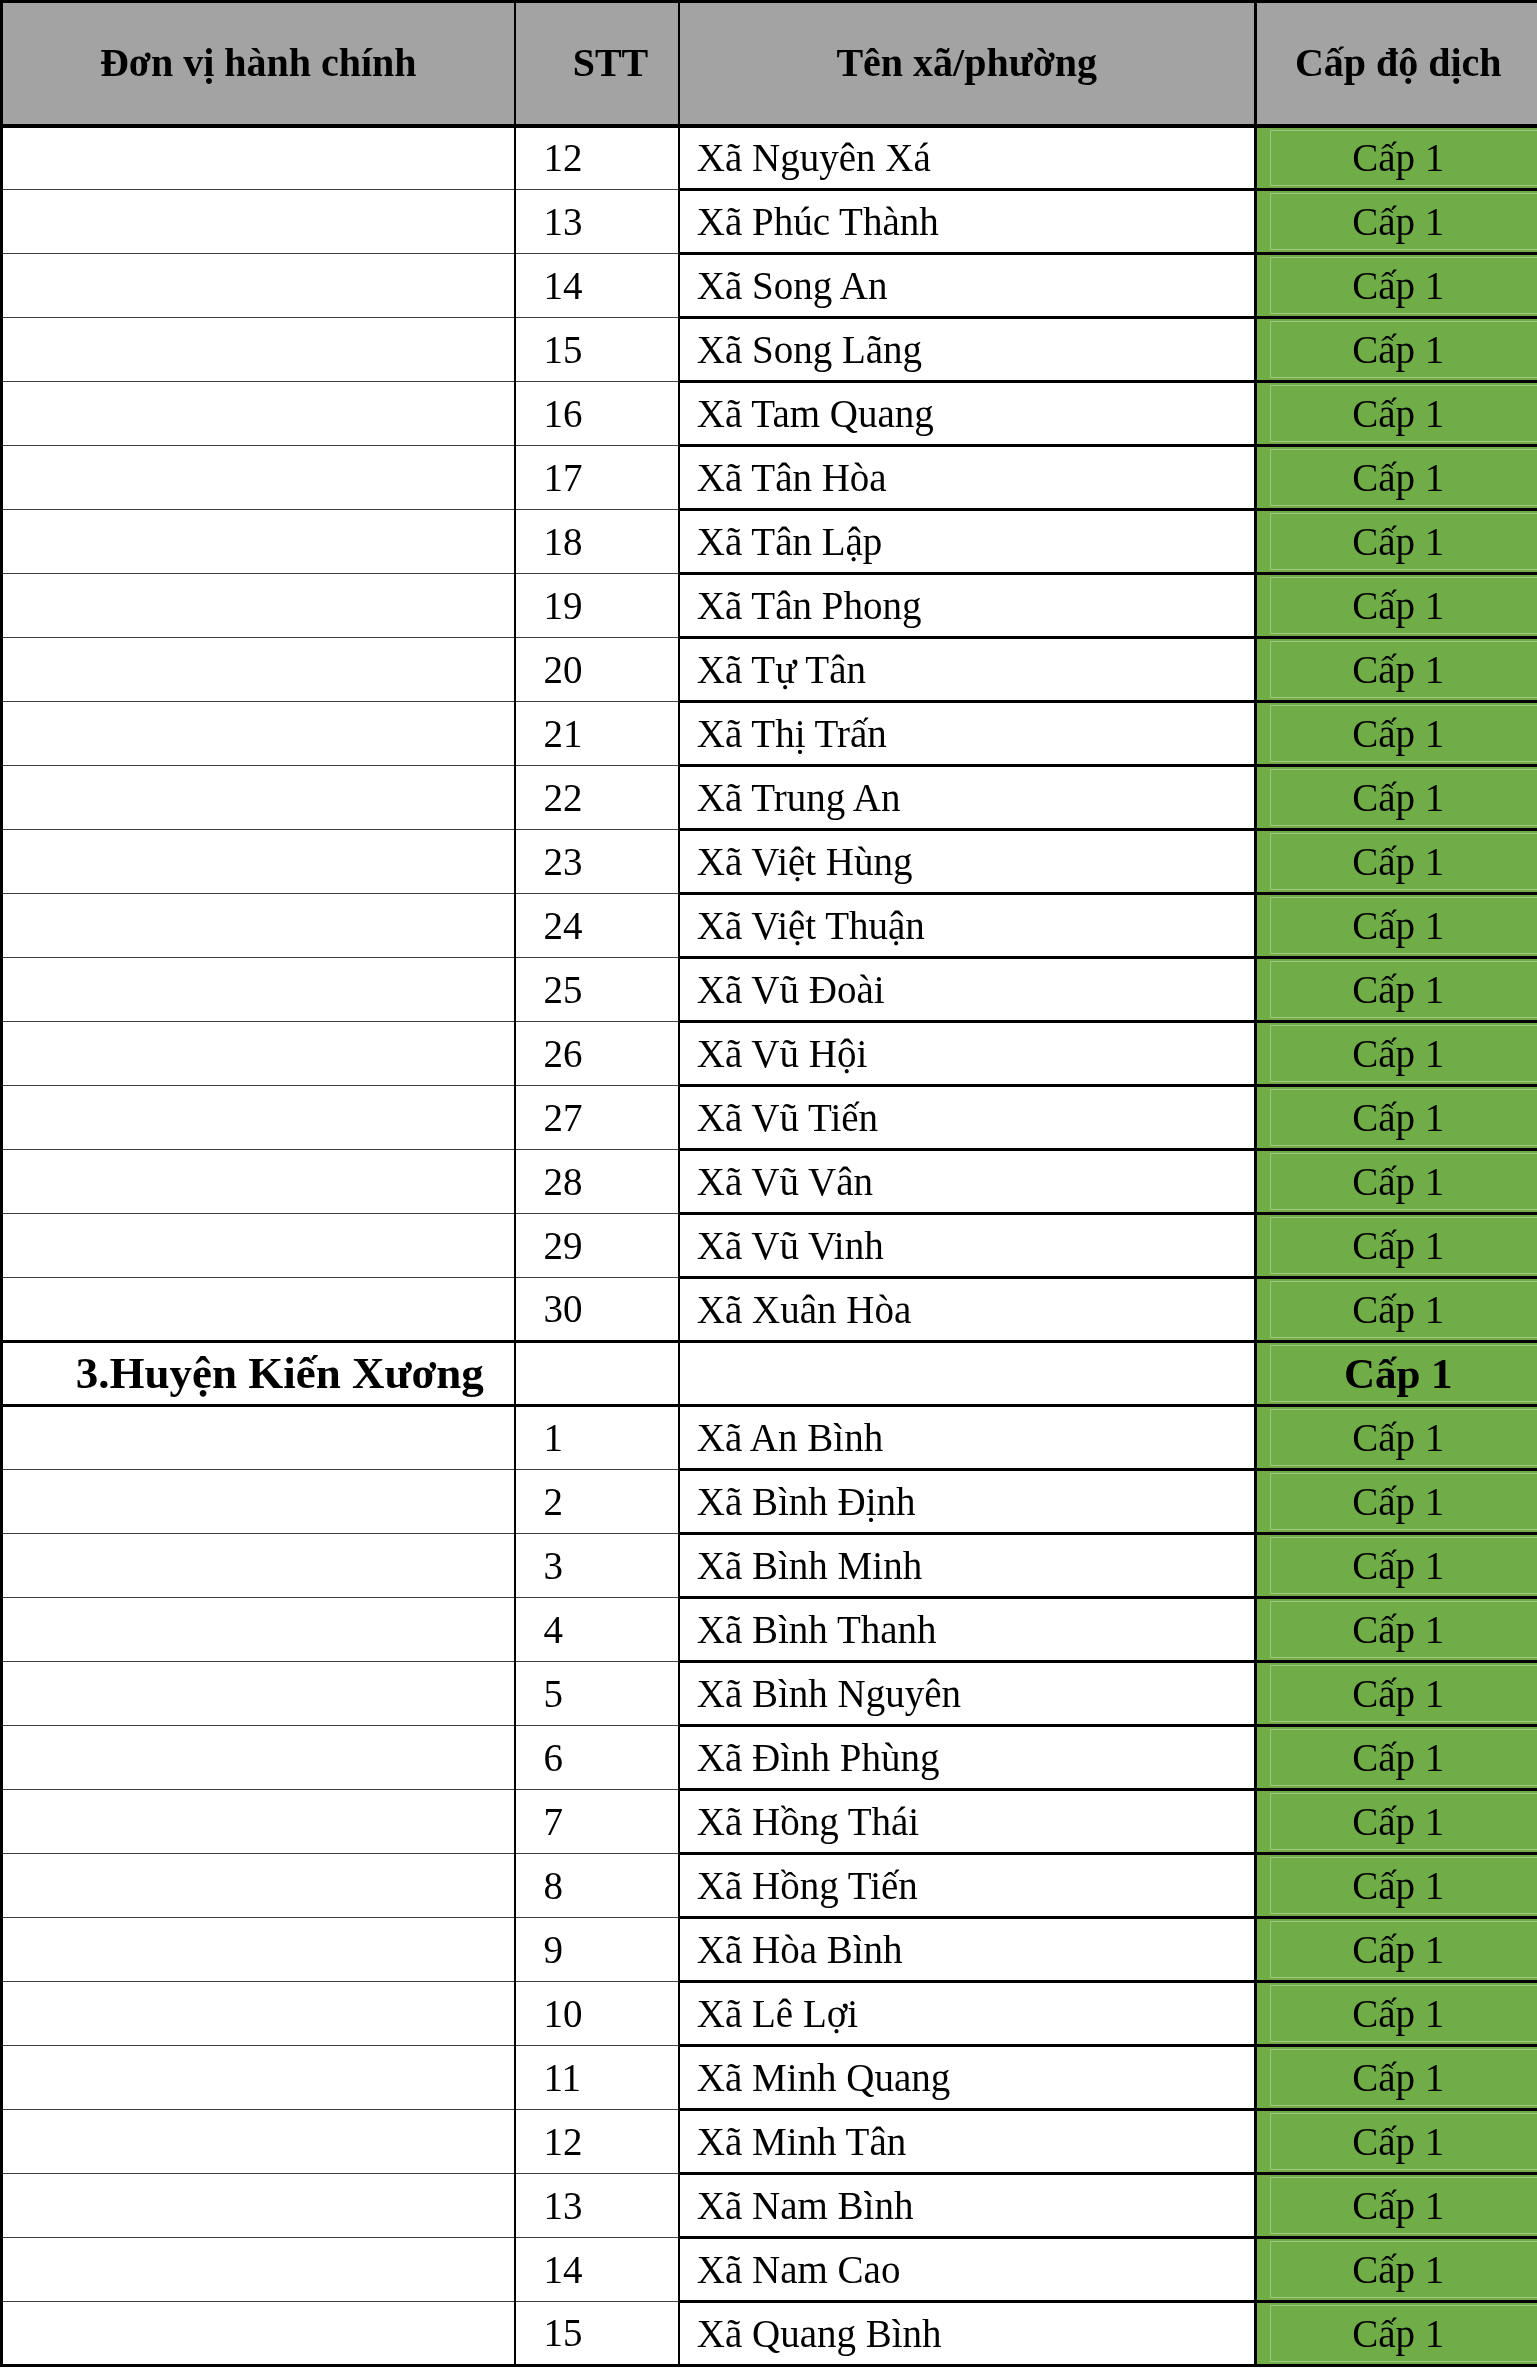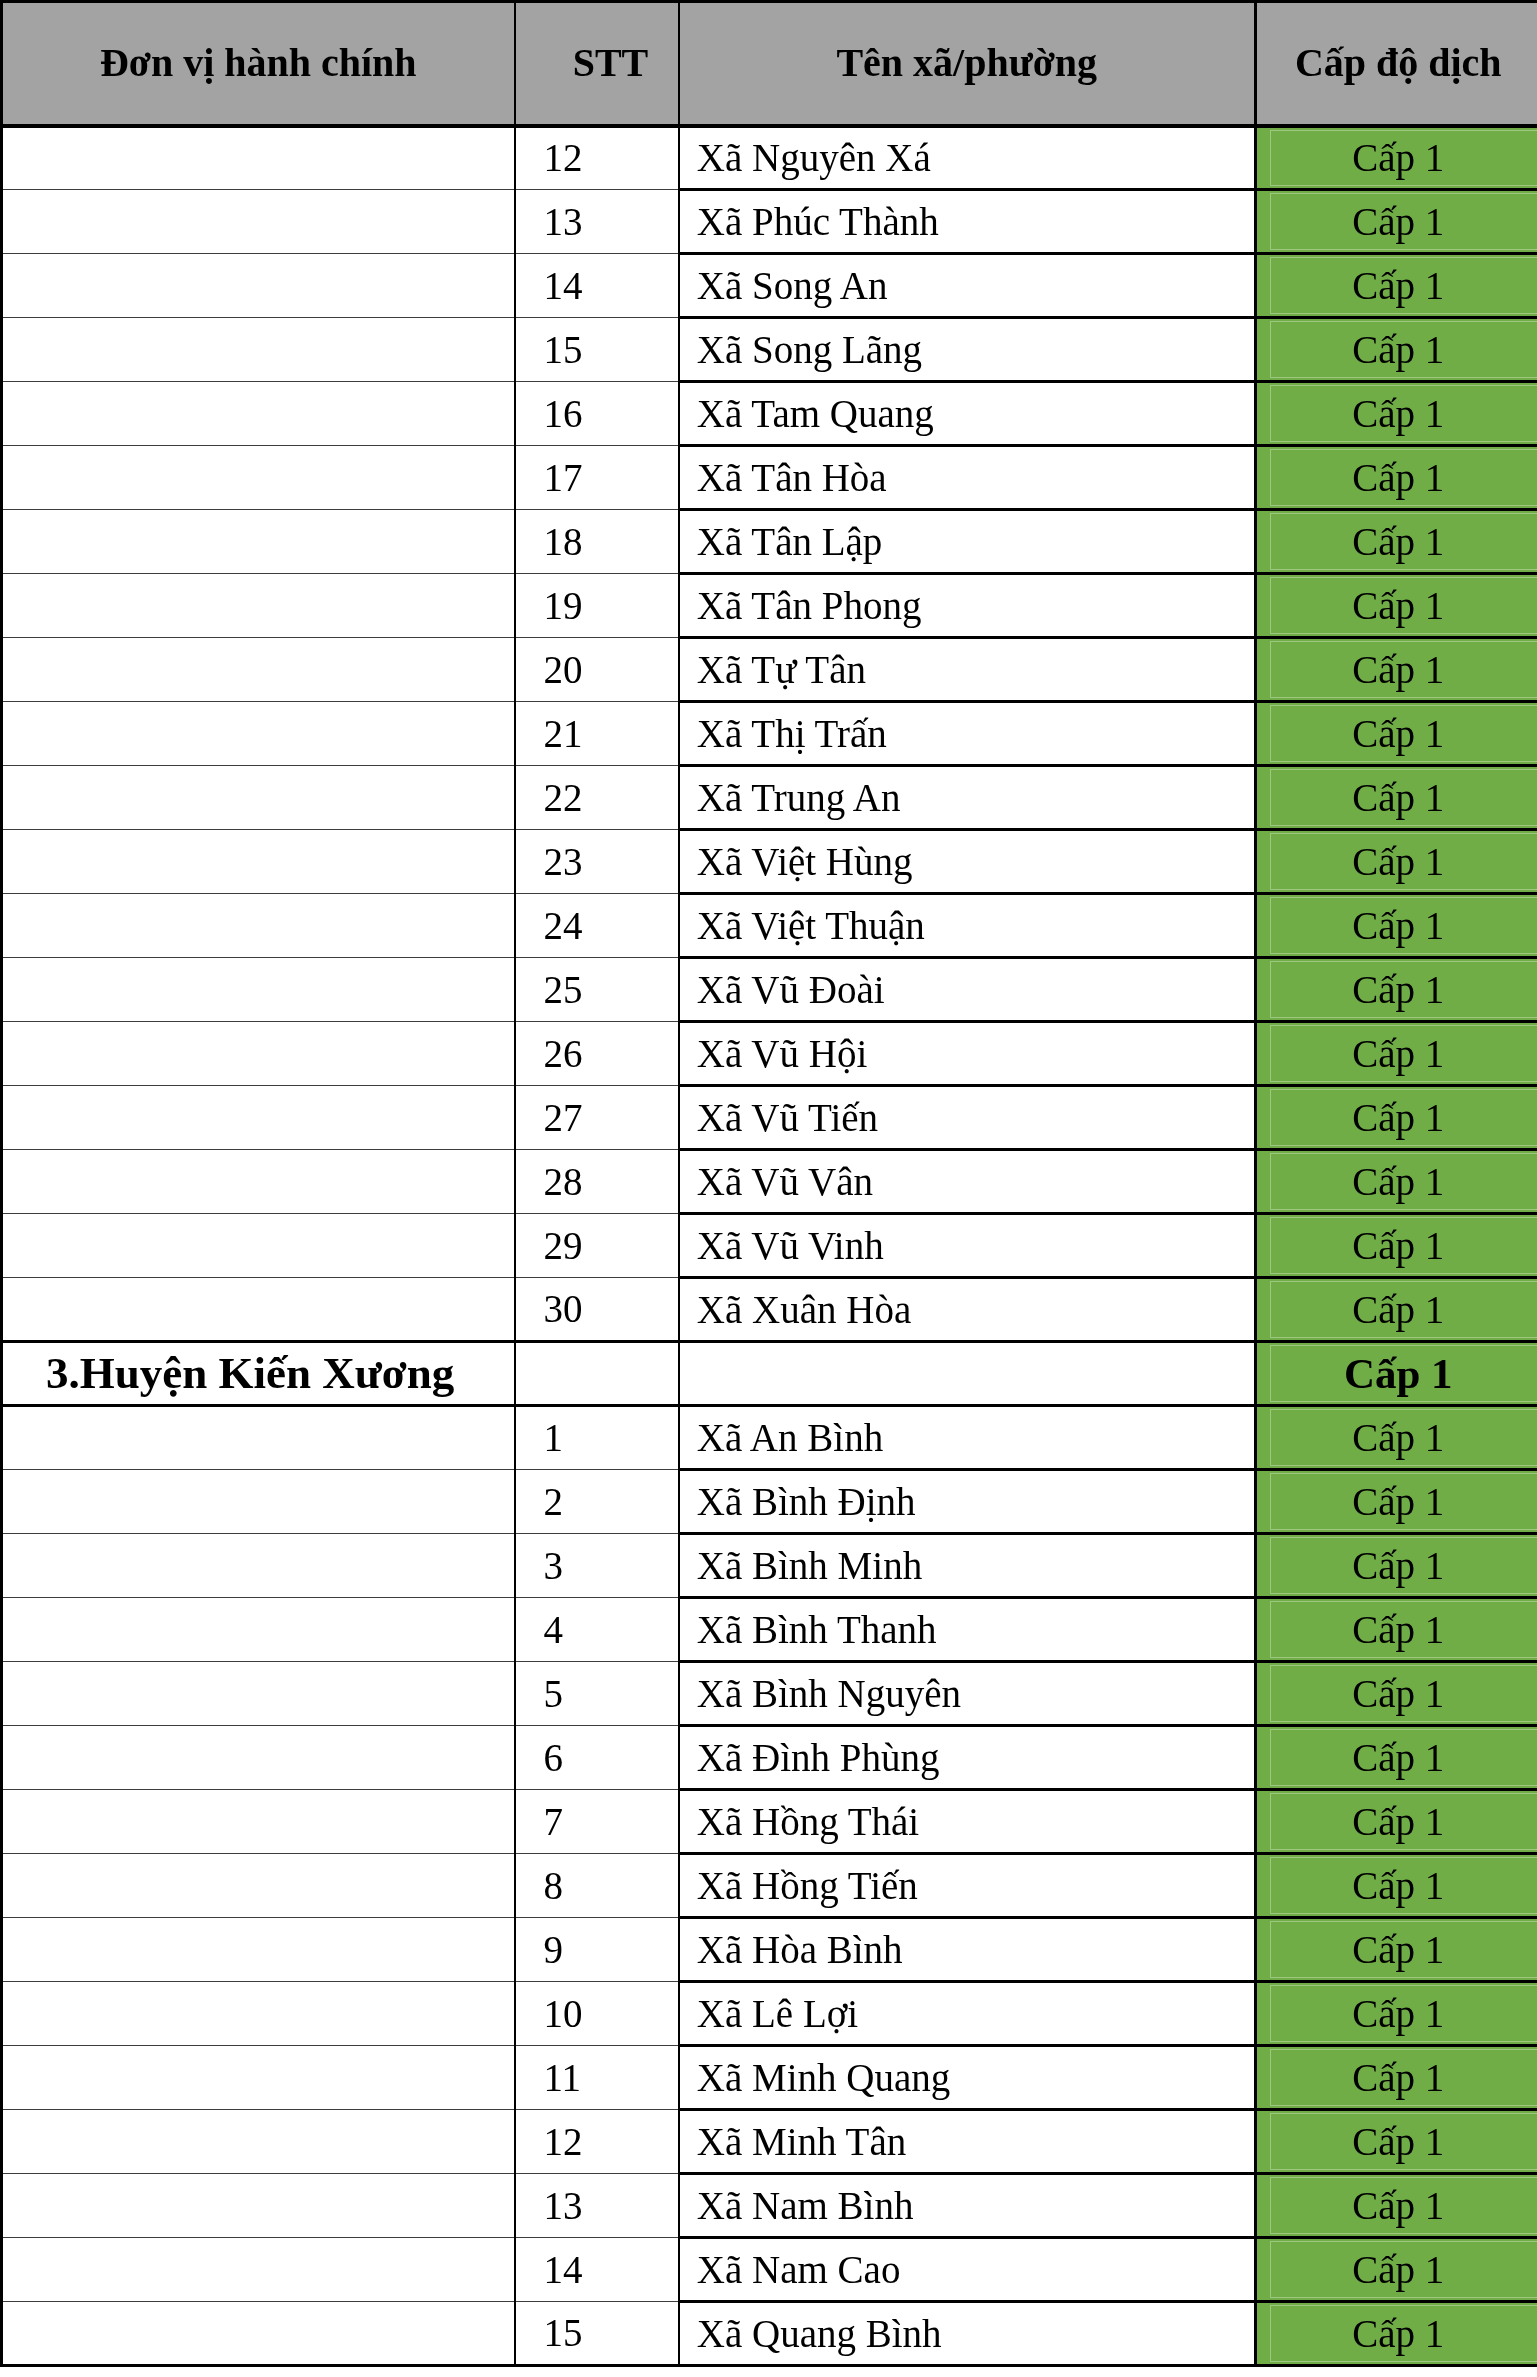--- a/index.html
+++ b/index.html
@@ -42,21 +42,21 @@
   .c-name  { border-left: 2.4px solid #000; }
   .c-level { border-left: 3.2px solid #000; }
 
   
   tbody .c-unit,
   tbody .c-stt   { border-top: 1.6px solid #3d3d3d; }
   tbody .c-name,
   tbody .c-level { border-top: 3.2px solid #000; }
 
   tbody .c-unit {
-    text-align: left;
+    text-align: center;
     padding-left: 43px;
     font-weight: bold;
     font-size: 45px;
   }
   tbody .c-stt {
     text-align: left;
     font-size: 39px;
   }
   tbody .c-name {
     text-align: left;

